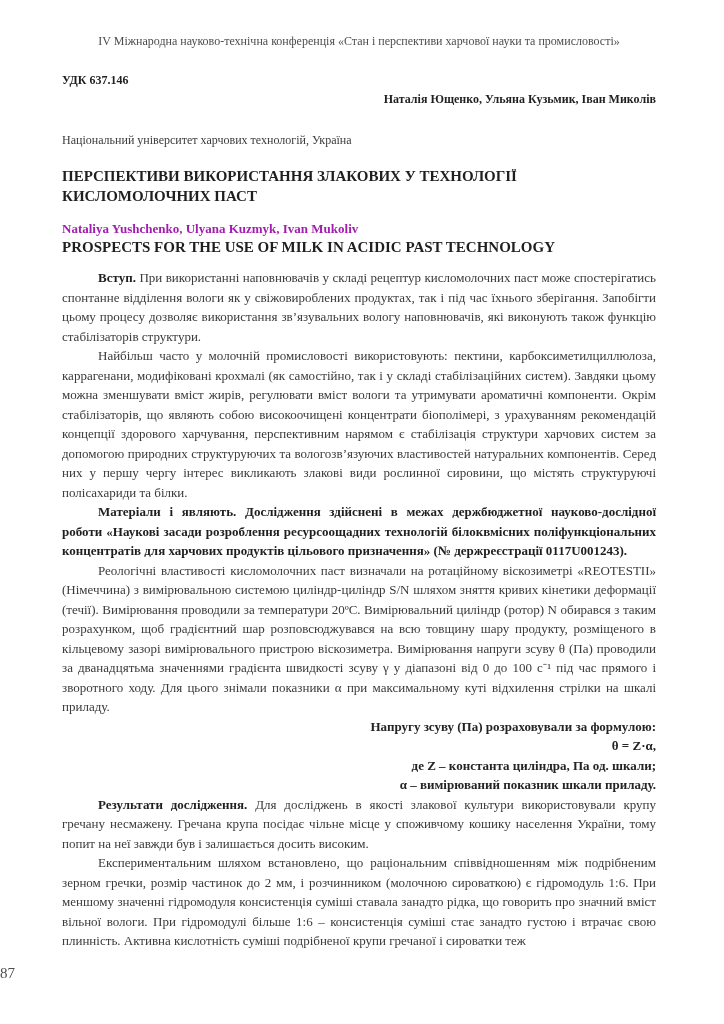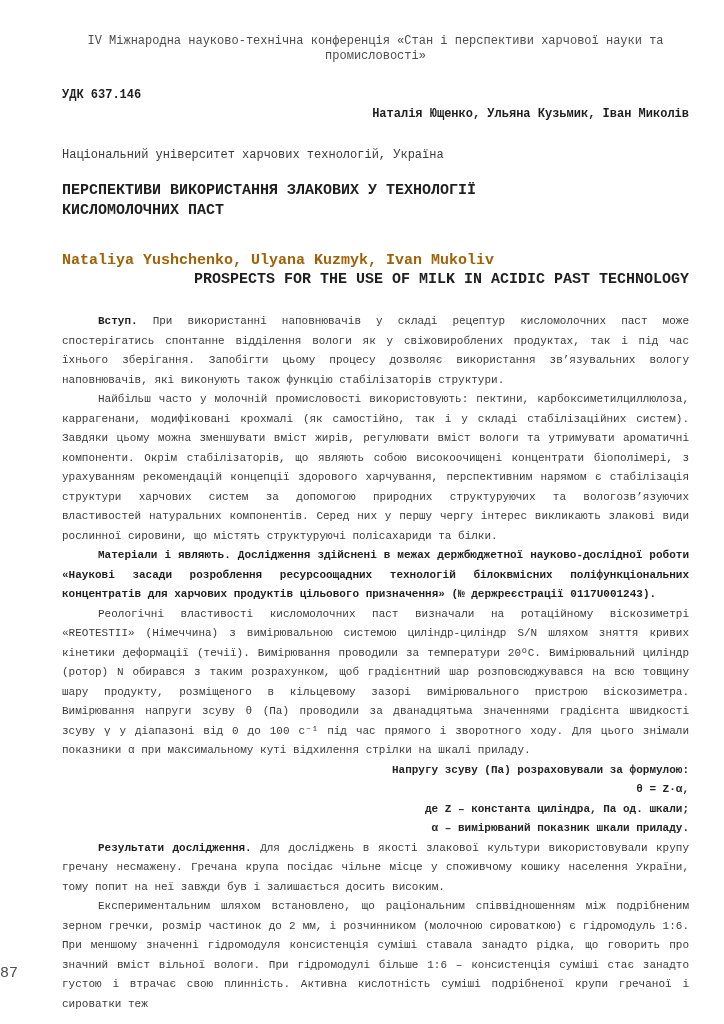--- a/index.html
+++ b/index.html
@@ -6,22 +6,22 @@
     margin: 0;
     padding: 0;
     background: #ffffff;
   }
   .page {
     position: relative;
     width: 724px;
     height: 1024px;
     background: #ffffff;
     box-sizing: border-box;
-    padding: 34px 35px 0 62px;
-    font-family: Liberation Mono, monospace;
+    padding: 34px 68px 0 62px;
+    font-family: Liberation Serif, serif;
     color: #3a3a3a;
     overflow: hidden;
   }
   .running-header {
     text-align: center;
     font-size: 12px;
     line-height: 15px;
     color: #4d4d4d;
     margin-bottom: 22px;
   }
@@ -31,37 +31,37 @@
   .affiliation { color: #3a3a3a; margin-top: 22px; }
   .title-uk {
     margin: 16px 0 0 0;
     font-size: 15px;
     line-height: 20px;
     font-weight: bold;
     color: #1f1f1f;
     white-space: pre-line;
   }
   .authors-en {
-    margin-top: 30px;
-    font-size: 15px;
+    margin-top: 13px;
+    font-size: 13px;
     line-height: 19px;
     font-weight: bold;
-    color: #a16207;
+    color: #a21caf;
   }
   .title-en {
     margin: 0;
     font-size: 15px;
     line-height: 19px;
     font-weight: bold;
     color: #1f1f1f;
-    text-align: right;
+    text-align: left;
   }
   .content {
-    margin-top: 23px;
-    font-size: 11px;
+    margin-top: 11px;
+    font-size: 13px;
     line-height: 19.5px;
     text-align: justify;
   }
   .content p {
     margin: 0;
     text-indent: 36px;
   }
   .content .lead {
     font-weight: bold;
     color: #1f1f1f;

